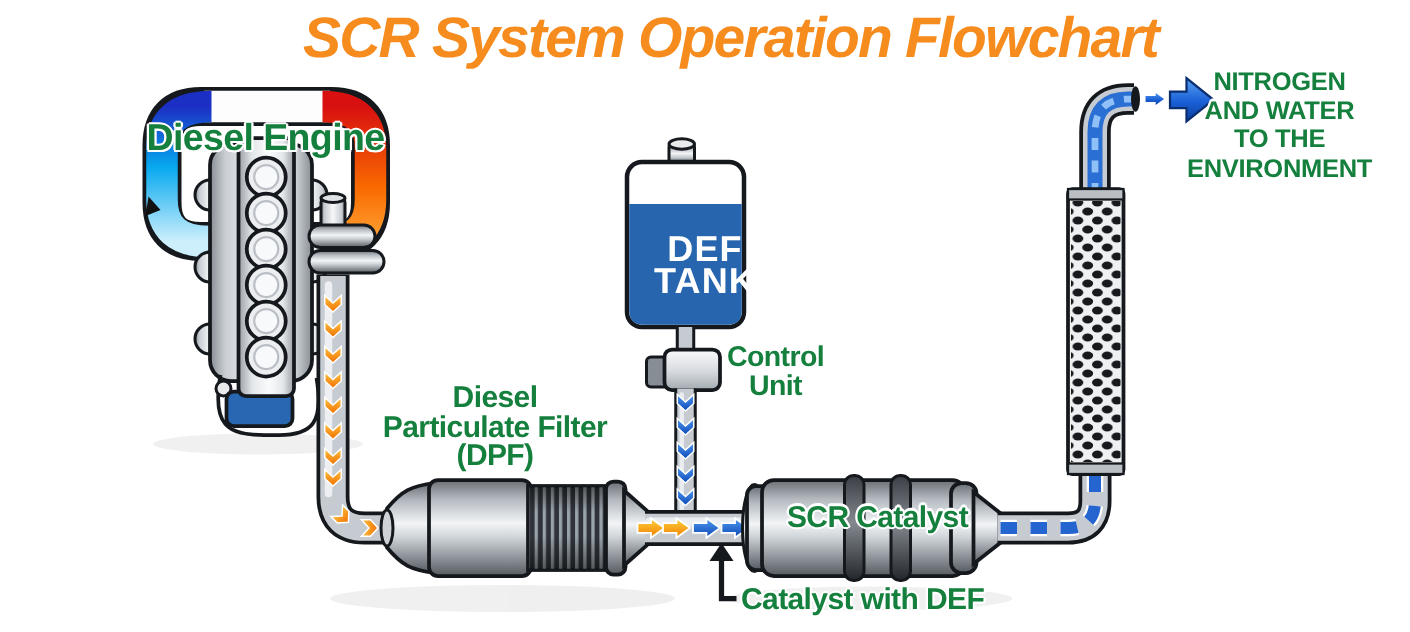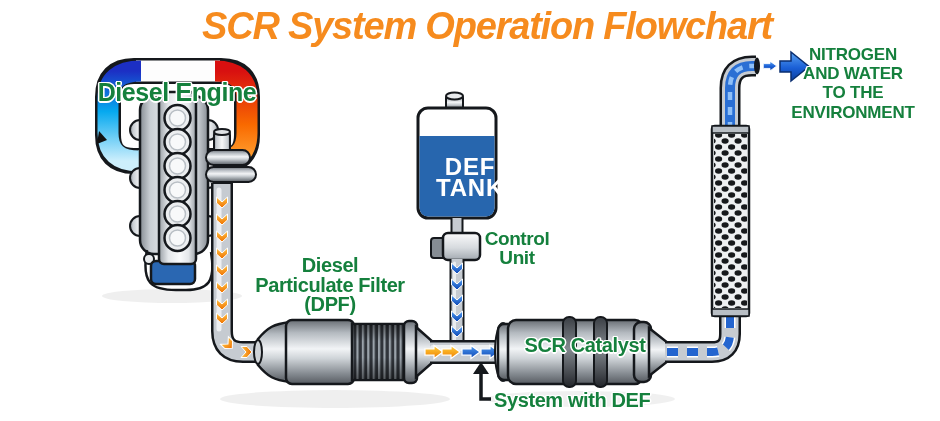--- a/index.html
+++ b/index.html
@@ -292,21 +292,21 @@
   <div>TANK</div>
 </div>
 
 <div class="lbl ctrl-lbl" style="left:517px;top:229px;">
   <div>Control</div>
   <div>Unit</div>
 </div>
 
 <div class="lbl scr-lbl" style="left:585px;top:291px;margin-top:44px;">SCR Catalyst</div>
 
-<div class="lbl exh-lbl" style="left:494px;top:390px;">System with DEF</div>
+<div class="lbl exh-lbl" style="left:494px;top:390px;">Catalyst with DEF</div>
 
 <div class="lbl nit-lbl" style="left:853px;top:45px;">
   <div>NITROGEN</div>
   <div>AND WATER</div>
   <div>TO THE</div>
   <div>ENVIRONMENT</div>
 </div>
 
 </div>
 

